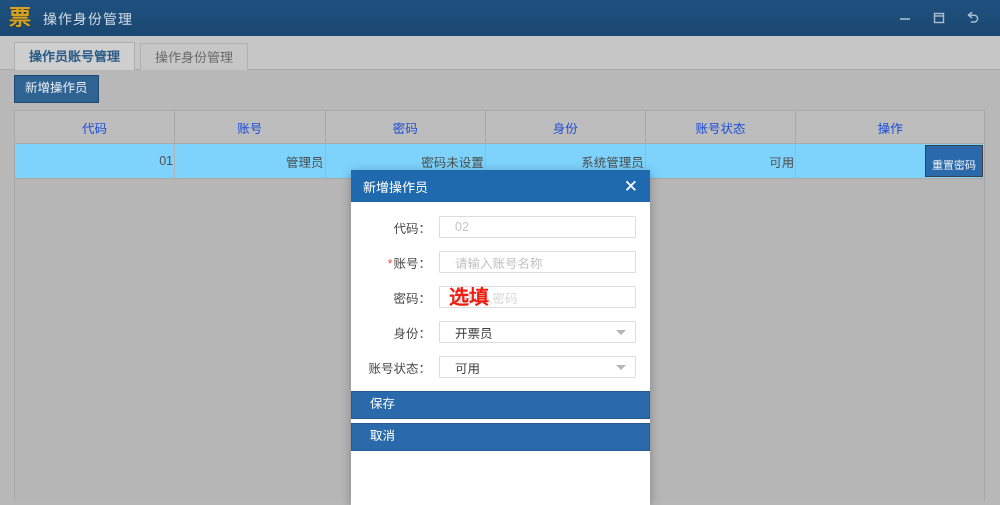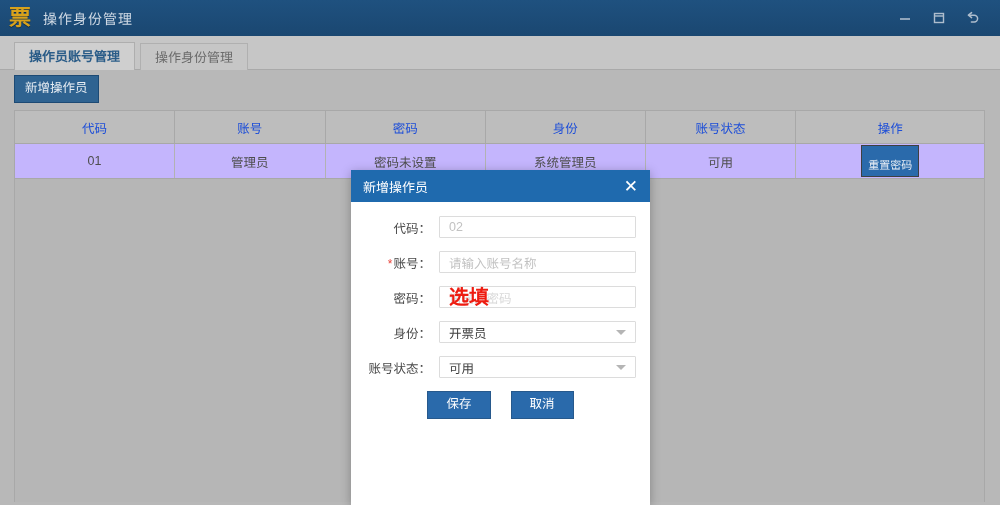--- a/index.html
+++ b/index.html
@@ -151,24 +151,24 @@
     background: #bdbdbd;
     border-right: 1px solid #a8a8a8;
     border-bottom: 1px solid #a8a8a8;
     text-align: center;
   }
   table.grid th:last-child { border-right: none; }
   table.grid td {
     height: 32px;
     font-size: 12.5px;
     color: #4e4e4e;
-    background: #c4b5fd;
+    background: #7dd3fc;
     border-right: 1px solid #b2b2b2;
     border-bottom: 1px solid #a8a8a8;
-    text-align: center;
+    text-align: right;
   }
   table.grid td:last-child { border-right: none; }
   .cell-btn {
     display: inline-block;
     background: #2a6aab;
     color: #e8eef5;
     font-size: 11px;
     padding: 13px 6px 4px;
     border: 1px solid #404040;
     line-height: 1.1;
@@ -231,21 +231,21 @@
   }
   .field {
     position: relative;
     flex: 1;
     height: 22px;
     border: 1px solid #dcdcdc;
     background: #fff;
     box-sizing: border-box;
     display: flex;
     align-items: center;
-    padding: 0 9px;
+    padding: 0 15px;
     border-radius: 1px;
   }
   .field .val {
     font-size: 12.5px;
     color: #3d3d3d;
   }
   .field .ph {
     font-size: 12.5px;
     color: #c2c2c2;
   }
@@ -271,22 +271,23 @@
     color: #ee1c11;
     font-size: 20px;
     font-weight: bold;
     letter-spacing: 0;
     line-height: 1;
     pointer-events: none;
   }
   .dialog-actions {
     display: flex;
     justify-content: center;
-    gap: 20px;
+    gap: 4px;
     margin-top: 6px;
+    flex-direction: column;
   }
   .dlg-btn {
     background: #2a6aab;
     color: #ffffff;
     font-size: 12.5px;
     border: 1px solid #27598c;
     padding: 5px 18px 6px;
     cursor: pointer;
     line-height: 1.2;
   }

